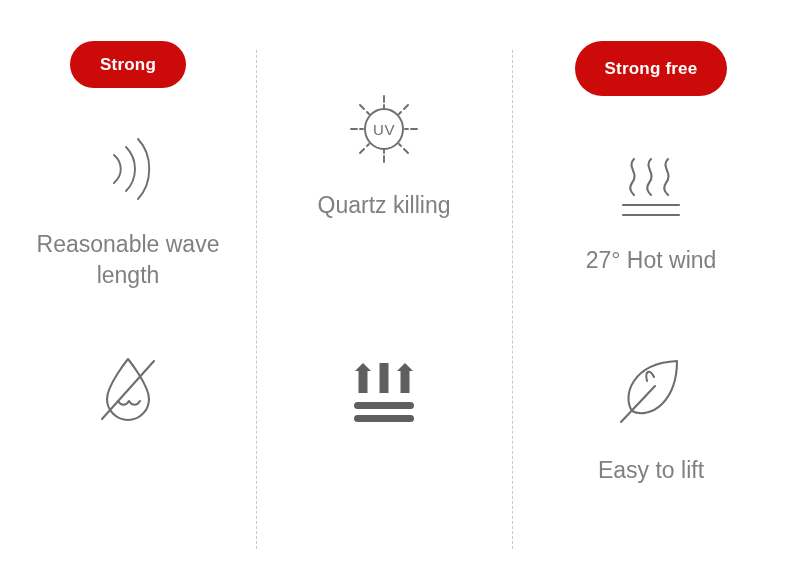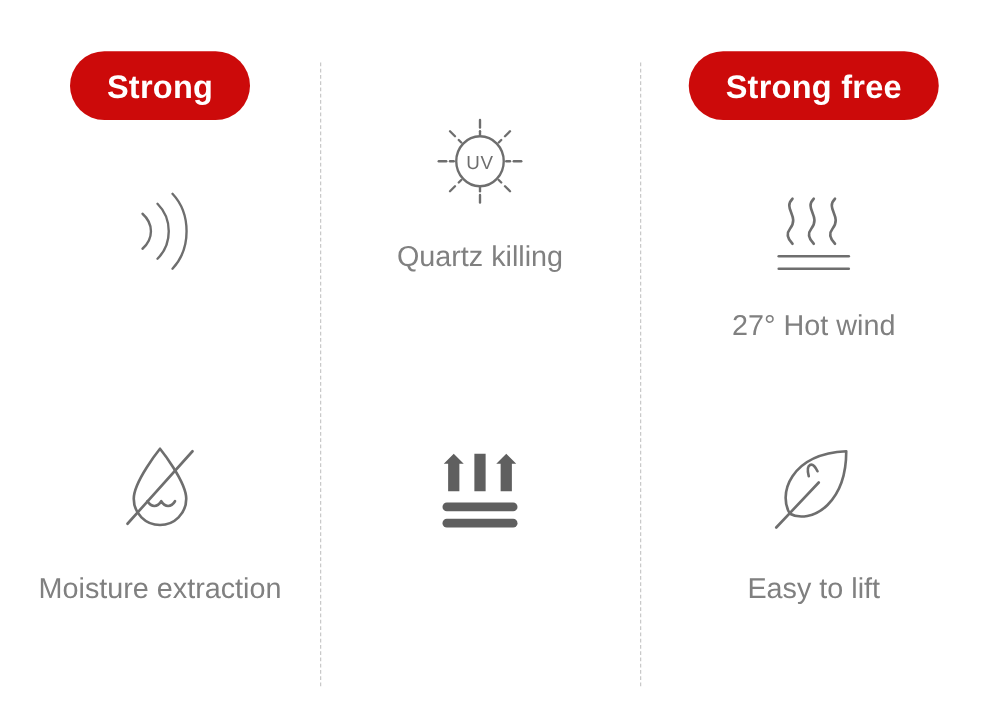--- a/index.html
+++ b/index.html
@@ -51,21 +51,21 @@
   
   .badge {
     display: inline-flex;
     align-items: center;
     justify-content: center;
     height: 55px;
     padding: 0 30px;
     border-radius: 28px;
     background: #cc0a0a;
     color: #ffffff;
-    font-size: 26px;
+    font-size: 17px;
     font-weight: bold;
     letter-spacing: 0.2px;
     white-space: nowrap;
     line-height: 1;
   }
 
   
   .icon-wrap {
     display: flex;
     align-items: flex-end;
@@ -128,20 +128,21 @@
     <div class="badge">Strong</div>
 
     <div class="icon-wrap">
       <svg width="64" height="76" viewBox="0 0 64 76" aria-hidden="true">
         <path class="stroke-thin" d="M18 24 C27 32, 27 44, 18 52"></path>
         <path class="stroke-thin" d="M30 16 C42 28, 42 48, 30 60"></path>
         <path class="stroke-thin" d="M42 8 C57 24, 57 52, 42 68"></path>
       </svg>
     </div>
 
+    <div class="caption">Reasonable wave length</div>
   </div>
 
   <div class="cell top">
 
     <div class="icon-wrap">
       <svg width="80" height="78" viewBox="0 0 80 78" aria-hidden="true">
         <ellipse class="stroke-thin" cx="40" cy="39" rx="19" ry="20"></ellipse>
         <text class="uv-text" x="40" y="45" text-anchor="middle">UV</text>
 
         <line class="stroke-thin" x1="40" y1="6" x2="40" y2="12"></line>
@@ -191,21 +192,20 @@
 
   <div class="cell bottom">
     <div class="icon-wrap">
       <svg width="76" height="80" viewBox="0 0 76 80" aria-hidden="true">
         <path class="stroke" d="M38 10 C38 10, 17 36, 17 50 A21 21 0 0 0 59 50 C59 36, 38 10, 38 10 Z"></path>
         <path class="stroke" d="M28 52 C31 57, 36 57, 39 52 C42 57, 47 57, 50 52"></path>
         <line class="stroke" x1="12" y1="70" x2="64" y2="12"></line>
       </svg>
     </div>
 
-    <div class="caption">Moisture extraction</div>
   </div>
 
   <div class="cell bottom">
     <div class="icon-wrap">
       <svg width="84" height="80" viewBox="0 0 84 80" aria-hidden="true">
 
         <g class="fill-solid">
           <path d="M21 14 L29 22 L25.5 22 L25.5 44 L16.5 44 L16.5 22 L13 22 Z"></path>
           <path d="M42 14 L42 14 L46.5 14 L46.5 44 L37.5 44 L37.5 14 Z"></path>
           <path d="M63 14 L71 22 L67.5 22 L67.5 44 L58.5 44 L58.5 22 L55 22 Z"></path>

